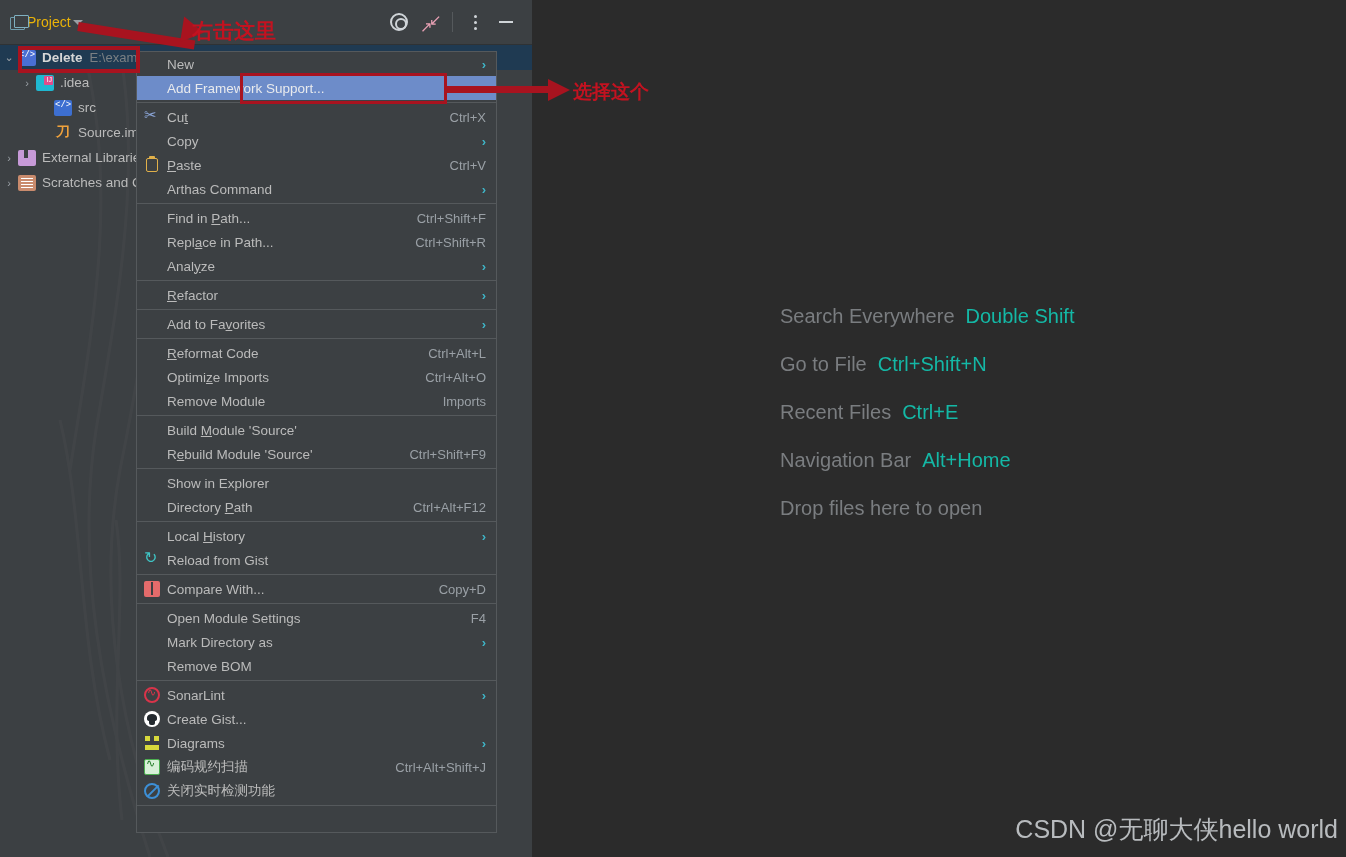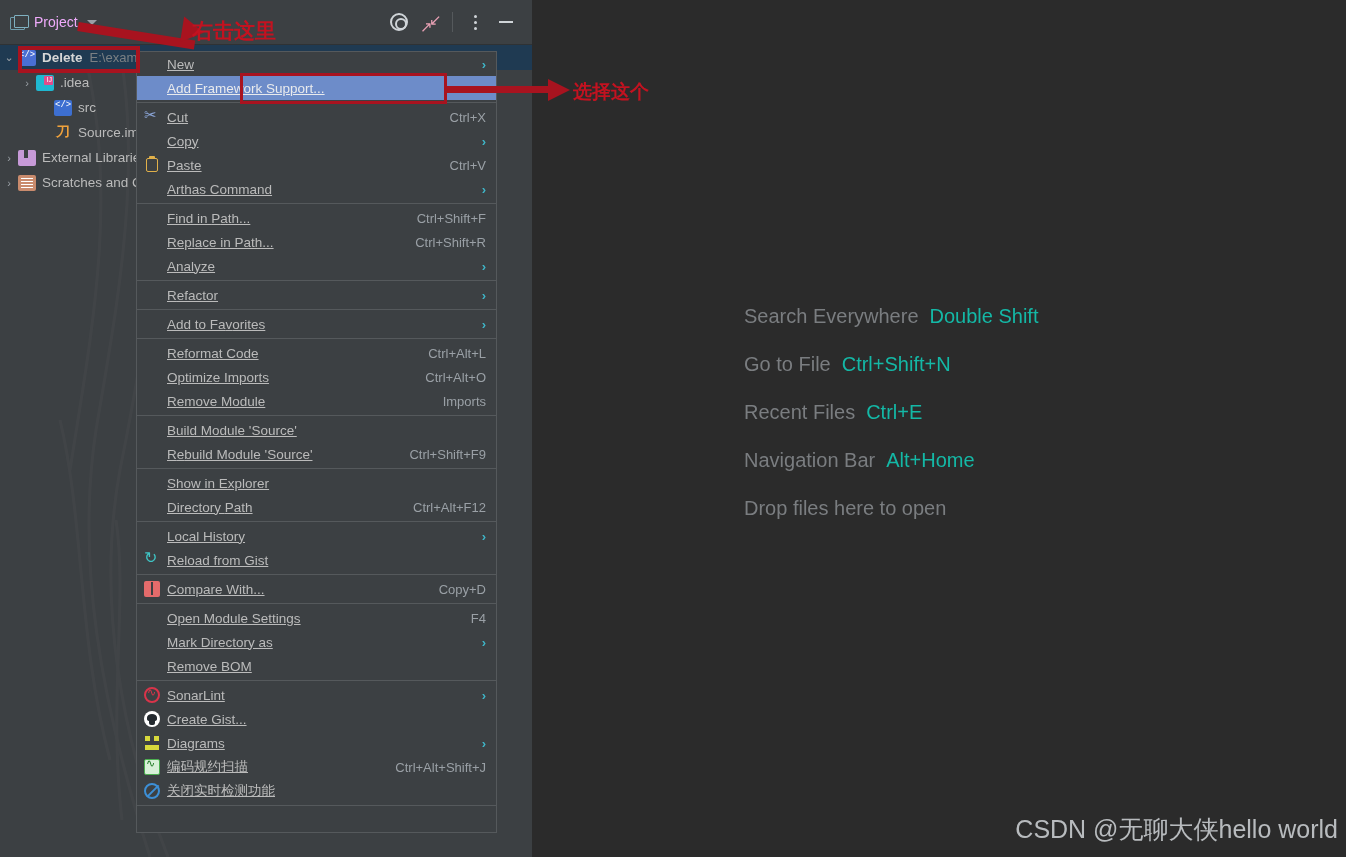--- a/index.html
+++ b/index.html
@@ -27,22 +27,22 @@
     position: absolute; left: 0; top: 0; width: 532px; height: 857px;
     opacity: .55;
   }
   .sidebar-topbar {
     position: absolute; left: 0; top: 0; width: 532px; height: 45px;
     background: #3c4043;
     border-bottom: 1px solid #2f3234;
     display: flex; align-items: center;
   }
   .proj-label {
-    display: flex; align-items: center; gap: 7px;
-    margin-left: 10px; color: #f0abfc; font-size: 14px;
+    display: flex; align-items: center; 
+    margin-left: 10px; color: #eab308; font-size: 14px;
   }
   .folder-ico { width: 17px; height: 14px; position: relative; display:inline-block; }
   .folder-ico:before {
     content:""; position:absolute; left:0; top:2px; width:13px; height:11px;
     border:1.6px solid #6f9dad; border-radius:1px; background:transparent;
   }
   .folder-ico:after {
     content:""; position:absolute; left:4px; top:0px; width:13px; height:11px;
     border:1.6px solid #7fb0c0; border-radius:1px; background:#3c4043;
   }
@@ -99,21 +99,21 @@
     position: absolute; left: 136px; top: 51px; width: 361px;
     background: #3c4043; border: 1px solid #55595c;
     font-size: 13.5px; color: #bbbbbb; z-index: 40;
   }
   .ctx-item {
     height: 24px; display: flex; align-items: center;
     padding: 0 10px 0 0; position: relative; white-space: nowrap;
   }
   .ctx-item.hl { background: #6d8cc9; color: #e8eaed; }
   .mi-icon { width: 30px; flex: none; display: flex; align-items: center; justify-content: center; height: 100%; }
-  .mi-label { flex: 1; text-decoration: underline; }
+  .mi-label { flex: 1; }
   .mi-label u { text-decoration: underline; }
   .mi-key { color: #9aa0a6; font-size: 13px; padding-left: 18px; }
   .mi-arrow { color: #3fb6c8; font-size: 13px; font-weight: bold; padding-left: 14px; }
   .ctx-sep { height: 1px; background: #55595c; margin: 2px 0; }
 
   
   .mi-cut, .mi-paste, .mi-term, .mi-reload, .mi-cmp,
   .mi-sonar, .mi-gist, .mi-diag, .mi-scan, .mi-off { width:16px; height:16px; position:relative; display:block; }
   .mi-cut:after { content:"✂"; position:absolute; left:0; top:-3px; color:#8aa4d6; font-size:15px; }
   .mi-paste { border:1.6px solid #e0b04a; border-radius:2px; width:12px; height:14px; }
@@ -129,21 +129,21 @@
   .mi-gist:after{content:""; position:absolute; left:5px; top:8px; width:6px; height:6px; background:#23292e; border-radius:0 0 2px 2px;}
   .mi-gist:before{content:""; position:absolute; left:3px; top:3px; width:10px; height:7px; background:#23292e; border-radius:50% 50% 30% 30%;}
   .mi-diag:after{content:""; position:absolute; left:1px; top:1px; width:5px; height:5px; background:#d7d93c;
     box-shadow: 9px 0 0 #d7d93c, 0px 9px 0 #d7d93c, 4.5px 9px 0 #d7d93c, 9px 9px 0 #d7d93c;}
   .mi-scan { border:1.6px solid #4caf50; background:#d8f0d8; border-radius:2px; }
   .mi-scan:after{content:"∿"; position:absolute; left:1px; top:-3px; color:#1f7a24; font-size:11px;}
   .mi-off { border:2px solid #3d8fd6; border-radius:50%; }
   .mi-off:after{content:""; position:absolute; left:-1px; top:5px; width:16px; height:2px; background:#3d8fd6; transform:rotate(-45deg);}
 
   
-  .hints { position: absolute; left: 744px; top: 305px; z-index: 5; text-align: center; }
+  .hints { position: absolute; left: 780px; top: 305px; z-index: 5; text-align: center; }
   .hint-row { display: flex; align-items: baseline; margin-bottom: 25px; white-space: nowrap; }
   .hint-name { color: #7a7d80; font-size: 20px; }
   .hint-key { color: #14b8a6; font-size: 20px; margin-left: 11px; }
   .hint-row.single .hint-name { color: #7a7d80; }
 
   
   .watermark {
     position: absolute; right: 8px; bottom: 11px;
     color: #c4c8cb; font-size: 25px; opacity: .92; z-index: 6;
     font-family: "Liberation Sans", sans-serif;

